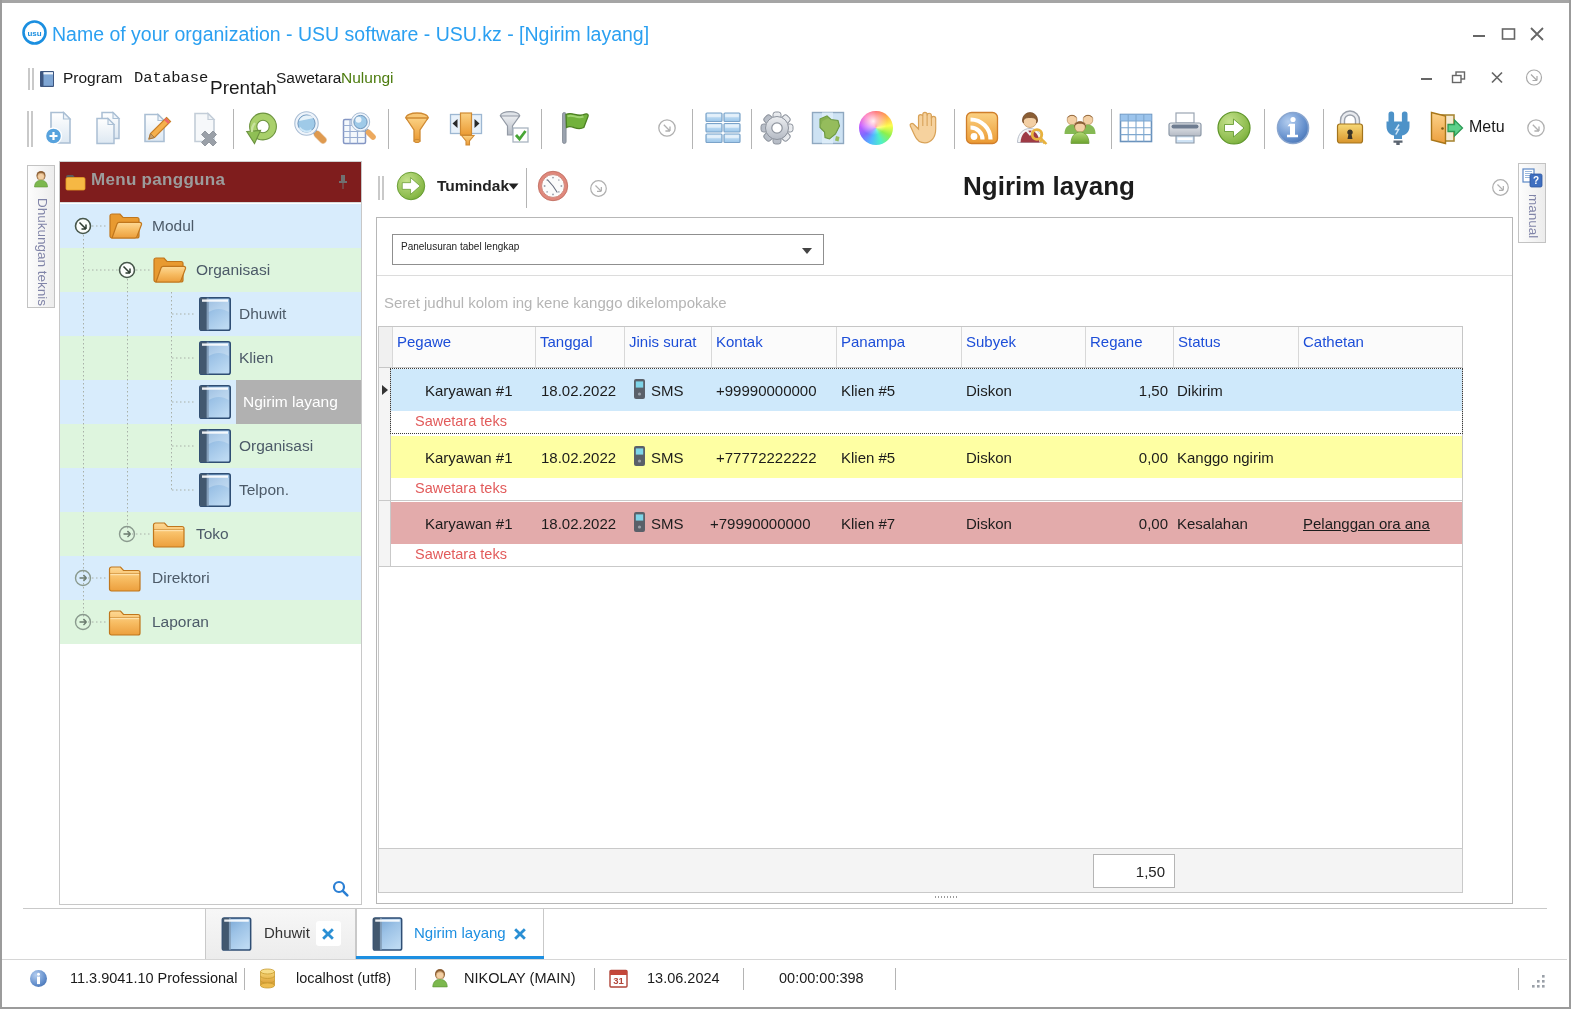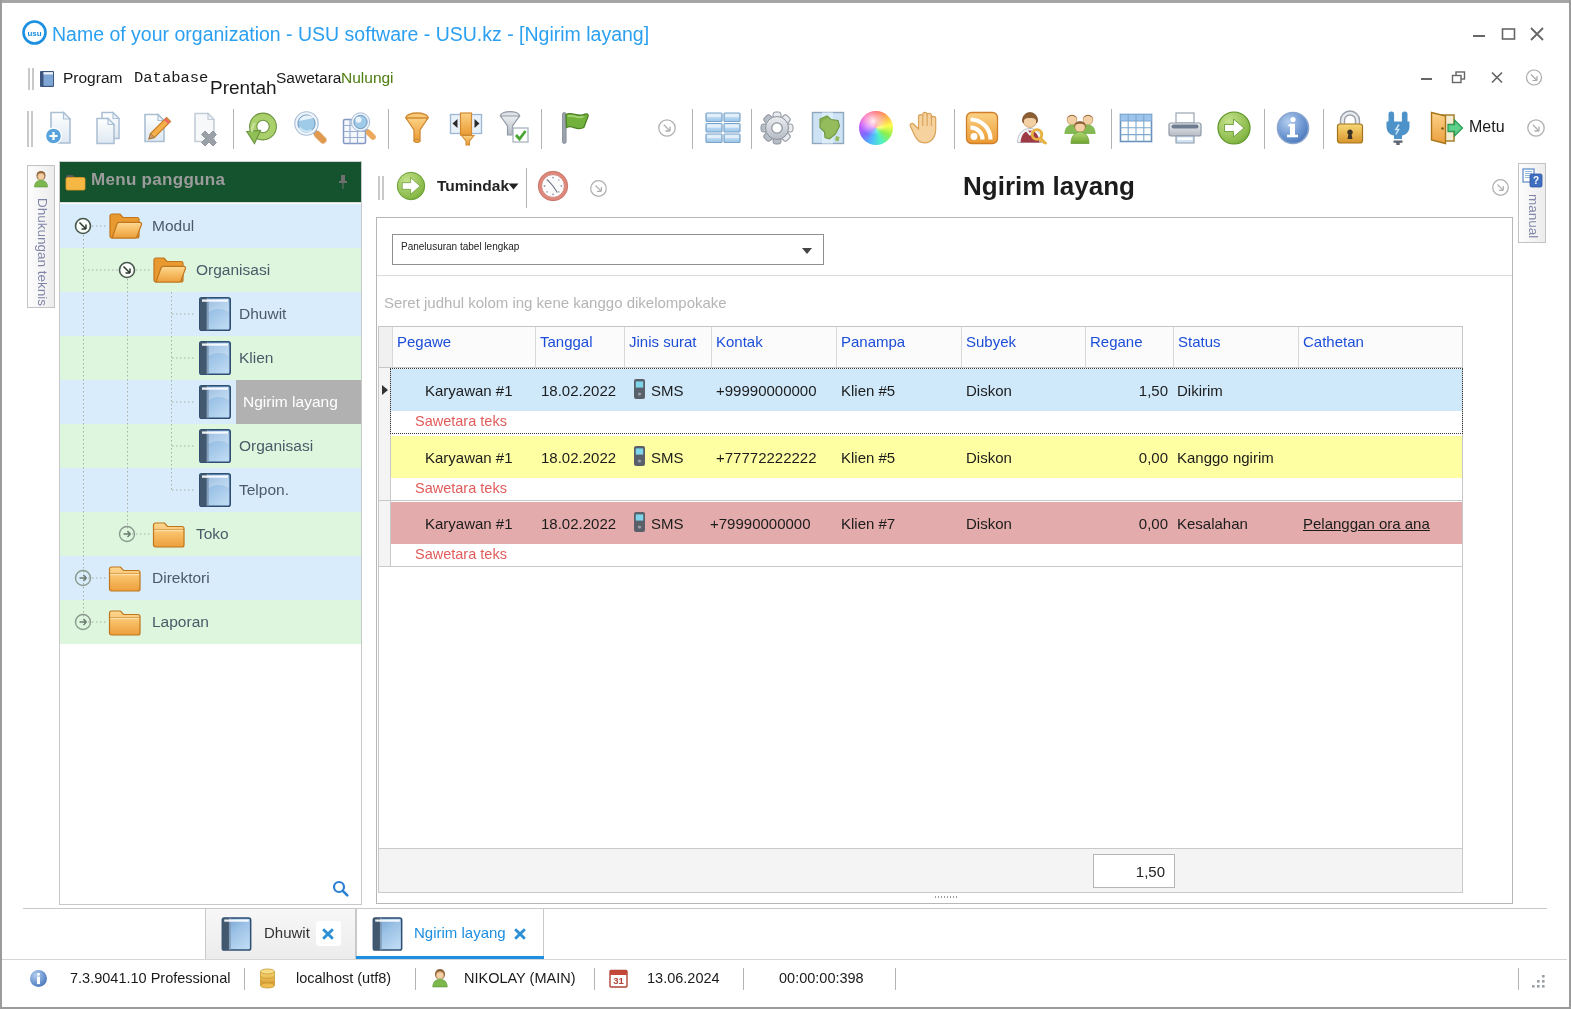--- a/index.html
+++ b/index.html
@@ -355,21 +355,21 @@
       <path d="M4.5 5.5 a4.5 4.5 0 0 1 9 0 c0 1.7 -0.6 3.1 -1.5 4 h-6 c-0.9 -0.9 -1.5 -2.3 -1.5 -4 z" fill="#8b5e34"></path>
       <circle cx="9" cy="6.5" r="3.4" fill="#f3cfa4" stroke="#c79b66" stroke-width="0.5"></circle>
       <path d="M5.6 5.6 a4 4 0 0 1 6.8 0 c-1.1 -1.3 -2 -1.8 -3.4 -1.8 c-1.4 0 -2.3 0.5 -3.4 1.8 z" fill="#8b5e34"></path>
       <path d="M2.5 17 c0 -4.2 2.6 -6.8 6.5 -6.8 c3.9 0 6.5 2.6 6.5 6.8 z" fill="#7cb84e" stroke="#5e9637" stroke-width="0.6"></path>
     </svg>
     <div class="abs" style="left:6px;top:32px;width:16px;height:100px;font-size:13.5px;color:#8084a8;transform:rotate(90deg);transform-origin:8px 8px;white-space:nowrap;">Dhukungan teknis</div>
   </div>
 </div>
 
 <div class="abs" id="treepanel" style="left:59px;top:161px;width:303px;height:744px;background:#fff;border:1px solid #c8c8c8;border-top:1px solid #d0d0d0;">
-  <div class="abs" id="treeheader" style="left:0;top:0;width:301px;height:41px;background:#14532d;border-bottom:1px solid #d9d9d9;">
+  <div class="abs" id="treeheader" style="left:0;top:0;width:301px;height:41px;background:#7f1d1d;border-bottom:1px solid #d9d9d9;">
     <svg class="abs" style="left:5px;top:12px" width="21" height="17" viewBox="0 0 21 17">
       <path d="M1 3 a2 2 0 0 1 2 -2 h5 l2 2.5 h-9 z" fill="#5a5a5a"></path>
       <rect x="1" y="3.5" width="19" height="12.5" rx="1.5" fill="#f6b844" stroke="#e59c22" stroke-width="0.8"></rect>
     </svg>
     <div class="abs" style="left:31px;top:8px;font-size:17px;font-weight:bold;color:#9c9c9c;letter-spacing:0.3px;">Menu pangguna</div>
     <svg class="abs" style="left:276px;top:12px" width="14" height="16" viewBox="0 0 14 16">
       <path d="M5 1 h4 v6 h-4 z M3 7 h8 v2 h-8 z M6.5 9 h1 v6 h-1 z" fill="#707070"></path>
     </svg>
   </div>
   <svg class="abs" style="left:0;top:42px" width="301" height="440" viewBox="0 0 301 440">
@@ -685,21 +685,21 @@
   <svg class="abs" style="left:1530px;top:13px" width="17" height="17" viewBox="0 0 17 17">
     <g fill="#9aa0a8">
       <rect x="12" y="2" width="2.6" height="2.6"></rect>
       <rect x="7" y="7" width="2.6" height="2.6"></rect>
           <rect x="12" y="7" width="2.6" height="2.6"></rect>
       <rect x="2" y="12" width="2.6" height="2.6"></rect>
           <rect x="7" y="12" width="2.6" height="2.6"></rect>
           <rect x="12" y="12" width="2.6" height="2.6"></rect>
     </g>
   </svg>
-  <div class="abs" style="left:70px;top:10px;font-size:14.5px;color:#1a1a1a;">7.3.9041.10 Professional</div>
+  <div class="abs" style="left:70px;top:10px;font-size:14.5px;color:#1a1a1a;">11.3.9041.10 Professional</div>
   <div class="sep" style="left:244px;top:8px;height:22px;"></div>
   <div class="abs" style="left:296px;top:10px;font-size:14.5px;color:#1a1a1a;">localhost (utf8)</div>
   <div class="sep" style="left:415px;top:8px;height:22px;"></div>
   <div class="abs" style="left:464px;top:10px;font-size:14.5px;color:#1a1a1a;">NIKOLAY (MAIN)</div>
   <div class="sep" style="left:594px;top:8px;height:22px;"></div>
   <div class="abs" style="left:647px;top:10px;font-size:14.5px;color:#1a1a1a;">13.06.2024</div>
   <div class="sep" style="left:743px;top:8px;height:22px;"></div>
   <div class="abs" style="left:779px;top:10px;font-size:14.5px;color:#1a1a1a;">00:00:00:398</div>
   <div class="sep" style="left:895px;top:8px;height:22px;"></div>
   <div class="sep" style="left:1518px;top:8px;height:22px;"></div>

